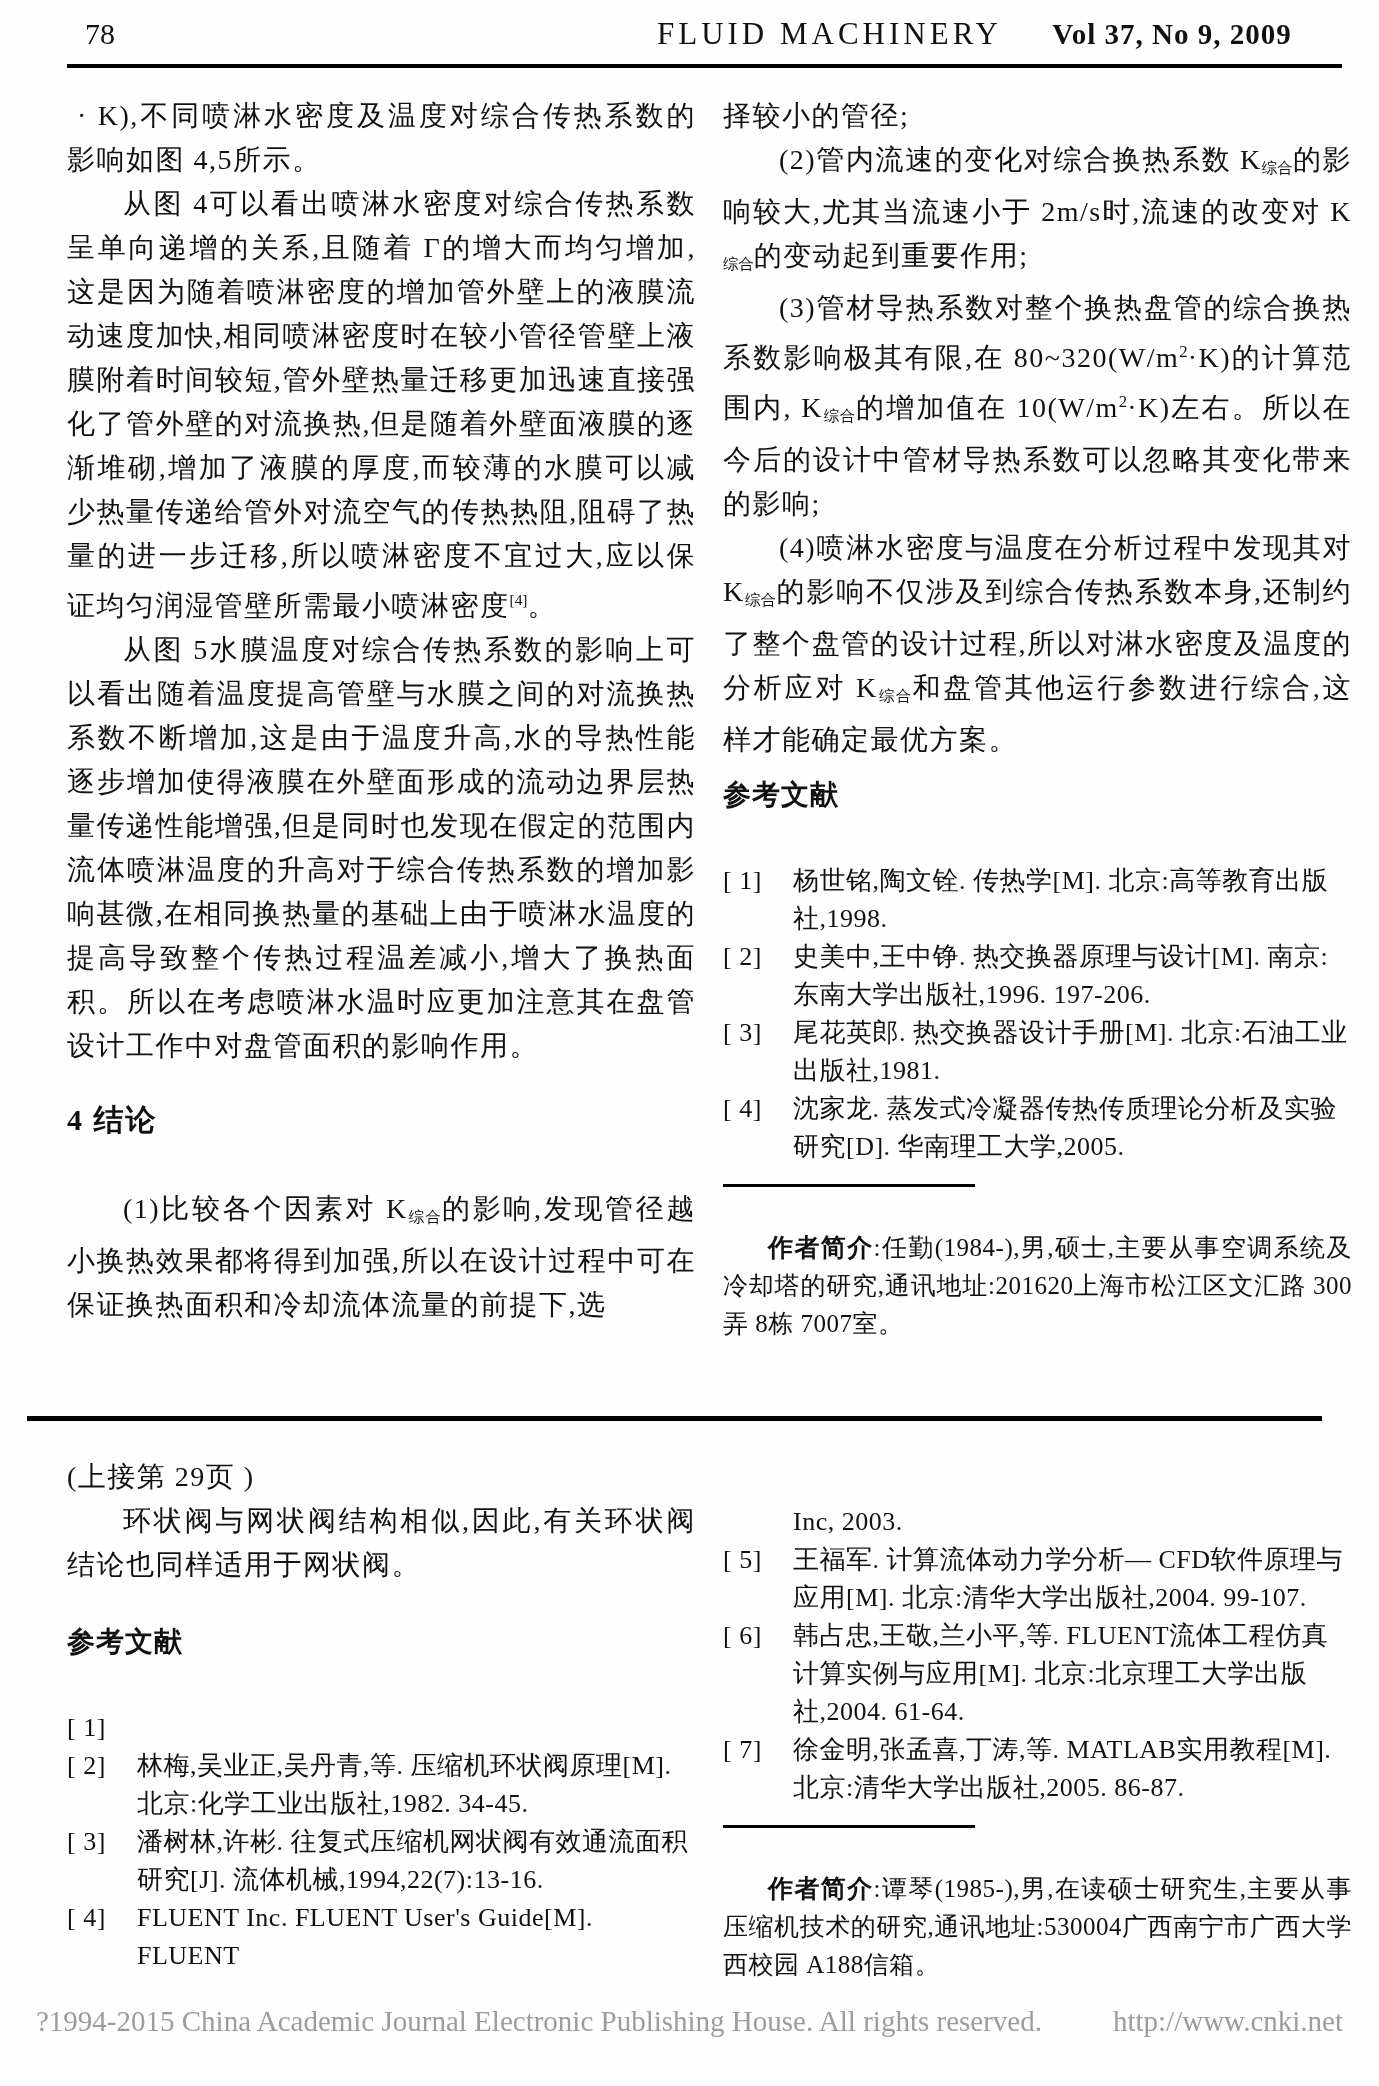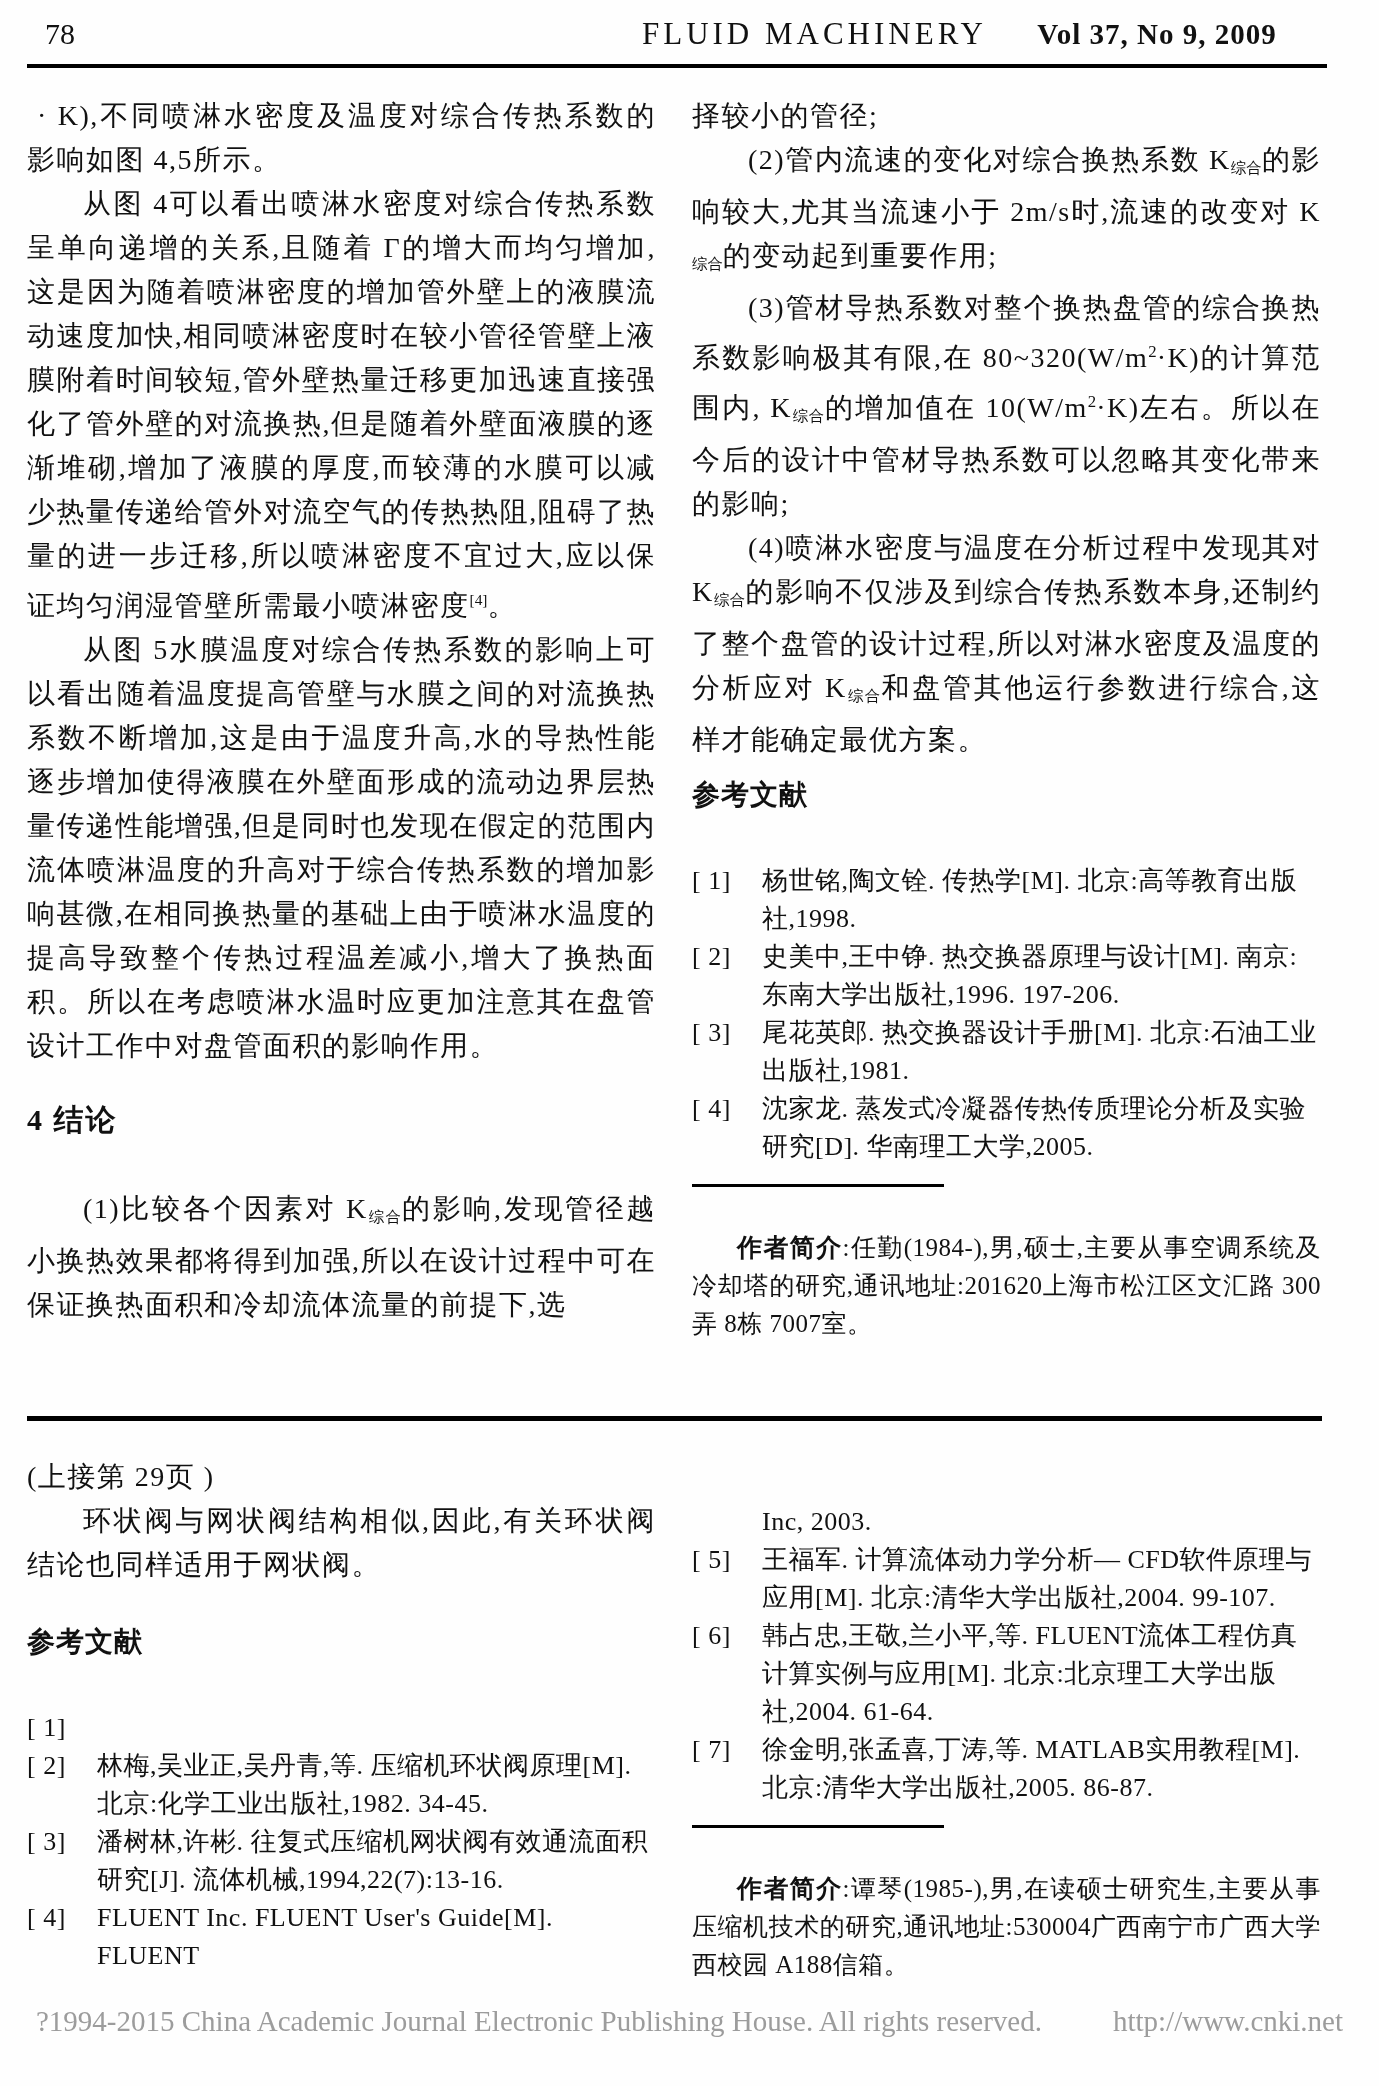--- a/index.html
+++ b/index.html
@@ -3,29 +3,29 @@
 <meta charset="utf-8">
 <style>
   * { box-sizing: border-box; margin: 0; padding: 0; }
   html,body { background:#e8e8e8; }
   .page {
     width: 1379px; height: 2086px; margin: 0 auto;
     background: #fefefe; color: #111;
     font-family: "Liberation Serif", serif;
     position: relative; overflow: hidden;
   }
-  .hpad { padding-left: 27px; padding-right: 52px; }
+  .hpad { padding-left: 27px; padding-right: 37px; margin-left: 40px; }
   
   .header-row { display:flex; align-items: baseline; padding-top: 16px; }
   .page-num { width: 130px; padding-left: 18px; font-size: 30px; }
   .journal-title { flex: 1; text-align: right; font-size: 31px; letter-spacing: 4px; }
   .issue-info { width: 340px; text-align: center; font-size: 29px; letter-spacing: 1px; font-weight: bold; }
   .header-rule { height: 4px; background: #000; margin-top: 12px; }
   
-  .cols { display: flex; gap: 36px; }
+  .cols { display: flex; gap: 27px; }
   .cols .col { width: 629px; flex: none; }
   .top-cols { height: 1348px; padding-top: 26px; overflow: hidden; }
   .mid-rule { height: 5px; background: #000; margin: 0 57px 0 27px; }
   .bottom-cols { height: 558px; padding-top: 34px; overflow: hidden; }
   
   p.body {
     font-size: 28px; line-height: 44px; letter-spacing: 1.5px;
     text-align: justify; text-indent: 2em;
   }
   p.body.noind { text-indent: 0; }

